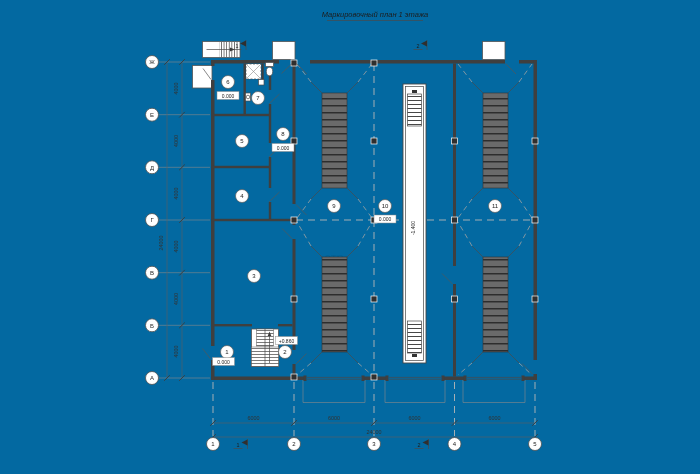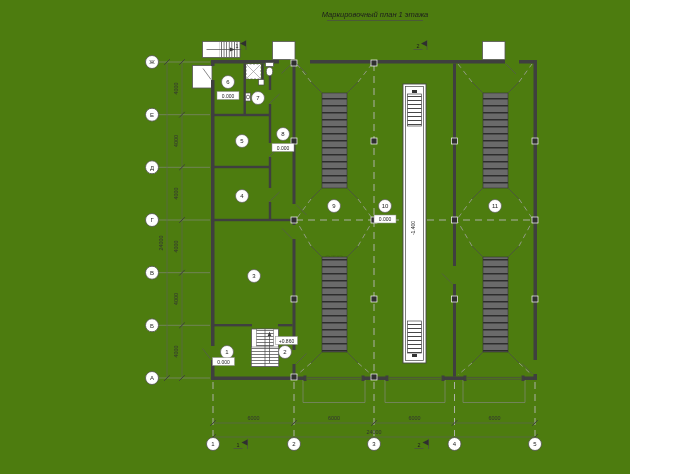--- a/index.html
+++ b/index.html
@@ -1,16 +1,16 @@
 <!DOCTYPE html>
 <html><head>
 <meta charset="utf-8">
 <style>
   html,body{margin:0;padding:0;background:#ffffff;}
-  #canvas{position:relative;width:630px;height:474px;background:#4d7c0f;overflow:hidden;
+  #canvas{position:relative;width:700px;height:474px;background:#0369a1;overflow:hidden;
           font-family:"Liberation Sans",sans-serif;}
   svg{position:absolute;left:0;top:0;}
   text{font-family:"Liberation Sans",sans-serif;fill:#1d1d1d;}
   .t-title{font-size:7.5px;font-style:italic;text-anchor:middle;}
   .t-ax{font-size:6px;text-anchor:middle;}
   .t-dim{font-size:5.4px;text-anchor:middle;fill:#333;}
   .t-room{font-size:6px;text-anchor:middle;}
   .t-elev{font-size:5px;text-anchor:middle;fill:#222;}
   .t-flag{font-size:5.4px;text-anchor:middle;}
   .t-wm{font-size:13px;text-anchor:middle;fill:#000;opacity:0.07;}

